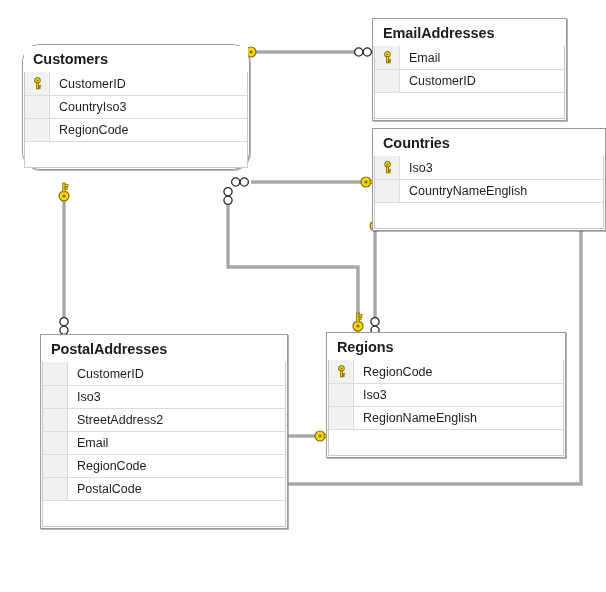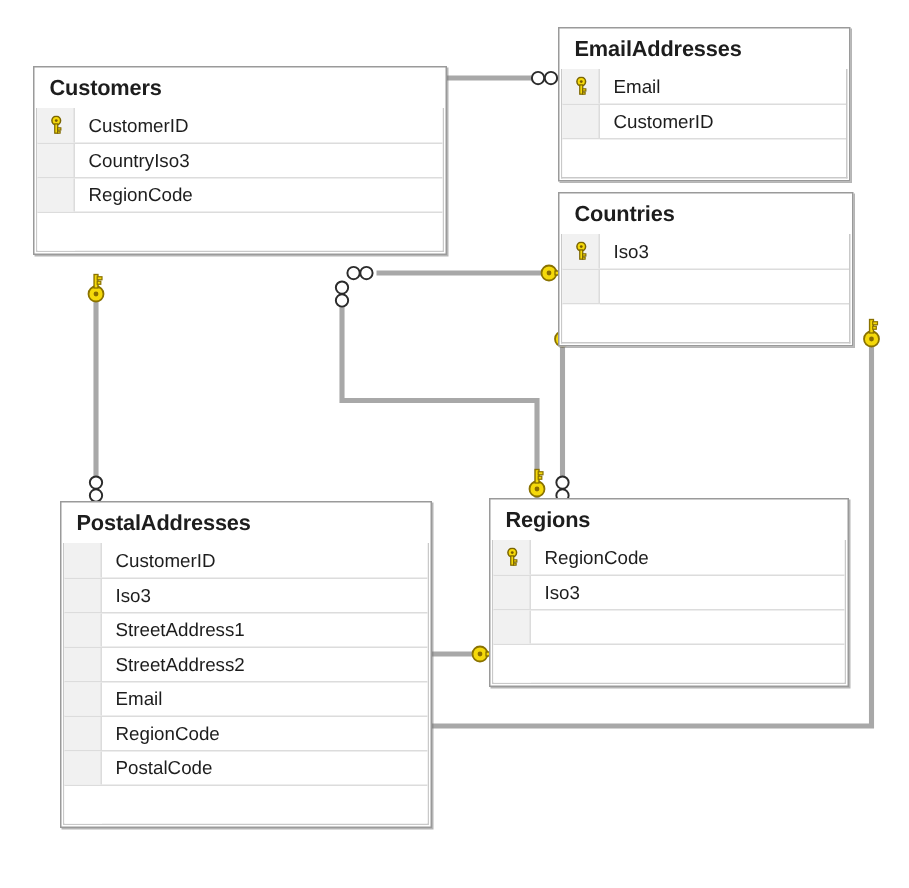--- a/index.html
+++ b/index.html
@@ -174,21 +174,21 @@
 
     <g>
       <use href="#keyGlyph" x="0" y="0" transform="translate(581,226) rotate(-90)"></use>
     </g>
     <g>
       <use href="#crowGlyph" x="0" y="0" transform="translate(268,484)"></use>
     </g>
   </svg>
 
   <div id="tables-host">
-      <div class="table" style="left: 22px; top: 44px; width: 276px;">
+      <div class="table" style="left: 22px; top: 44px; width: 228px; border-radius: 18px;">
         <div class="tbl-title">Customers</div>
         <div class="table-inner">
           <div class="row">
             <div class="gutter">
               <svg class="key-icon" viewBox="0 0 11 13">
                 <circle cx="5.5" cy="3.4" r="2.9" fill="#f5d90a" stroke="#7a6400" stroke-width="1"></circle>
                 <circle cx="5.5" cy="3.4" r="0.95" fill="#7a5c00"></circle>
                 <rect x="4.5" y="5.6" width="2" height="6.2" fill="#f5d90a" stroke="#7a6400" stroke-width="0.8"></rect>
                 <rect x="6.4" y="8.2" width="2.2" height="1.5" fill="#f5d90a" stroke="#7a6400" stroke-width="0.7"></rect>
                 <rect x="6.4" y="10.4" width="1.7" height="1.4" fill="#f5d90a" stroke="#7a6400" stroke-width="0.7"></rect>
@@ -228,58 +228,55 @@
           <div class="row">
             <div class="gutter"></div>
             <div class="col-name">CustomerID</div>
           </div>
           <div class="row empty">
             <div class="gutter"></div>
             <div class="col-name"></div>
           </div>
         </div>
       </div>
-      <div class="table" style="left: 372px; top: 128px; width: 197px;">
+      <div class="table" style="left: 372px; top: 128px; width: 234px;">
         <div class="tbl-title">Countries</div>
         <div class="table-inner">
           <div class="row">
             <div class="gutter">
               <svg class="key-icon" viewBox="0 0 11 13">
                 <circle cx="5.5" cy="3.4" r="2.9" fill="#f5d90a" stroke="#7a6400" stroke-width="1"></circle>
                 <circle cx="5.5" cy="3.4" r="0.95" fill="#7a5c00"></circle>
                 <rect x="4.5" y="5.6" width="2" height="6.2" fill="#f5d90a" stroke="#7a6400" stroke-width="0.8"></rect>
                 <rect x="6.4" y="8.2" width="2.2" height="1.5" fill="#f5d90a" stroke="#7a6400" stroke-width="0.7"></rect>
                 <rect x="6.4" y="10.4" width="1.7" height="1.4" fill="#f5d90a" stroke="#7a6400" stroke-width="0.7"></rect>
               </svg>
             </div>
             <div class="col-name">Iso3</div>
           </div>
           <div class="row">
             <div class="gutter"></div>
+            <div class="col-name">CountryNameEnglish</div>
           </div>
           <div class="row empty">
             <div class="gutter"></div>
             <div class="col-name"></div>
           </div>
         </div>
       </div>
       <div class="table" style="left: 40px; top: 334px; width: 248px;">
         <div class="tbl-title">PostalAddresses</div>
         <div class="table-inner">
           <div class="row">
             <div class="gutter"></div>
             <div class="col-name">CustomerID</div>
           </div>
           <div class="row">
             <div class="gutter"></div>
             <div class="col-name">Iso3</div>
-          </div>
-          <div class="row">
-            <div class="gutter"></div>
-            <div class="col-name">StreetAddress1</div>
           </div>
           <div class="row">
             <div class="gutter"></div>
             <div class="col-name">StreetAddress2</div>
           </div>
           <div class="row">
             <div class="gutter"></div>
             <div class="col-name">Email</div>
           </div>
           <div class="row">
@@ -310,20 +307,21 @@
               </svg>
             </div>
             <div class="col-name">RegionCode</div>
           </div>
           <div class="row">
             <div class="gutter"></div>
             <div class="col-name">Iso3</div>
           </div>
           <div class="row">
             <div class="gutter"></div>
+            <div class="col-name">RegionNameEnglish</div>
           </div>
           <div class="row empty">
             <div class="gutter"></div>
             <div class="col-name"></div>
           </div>
         </div>
       </div>
     </div>
 
 </div>

